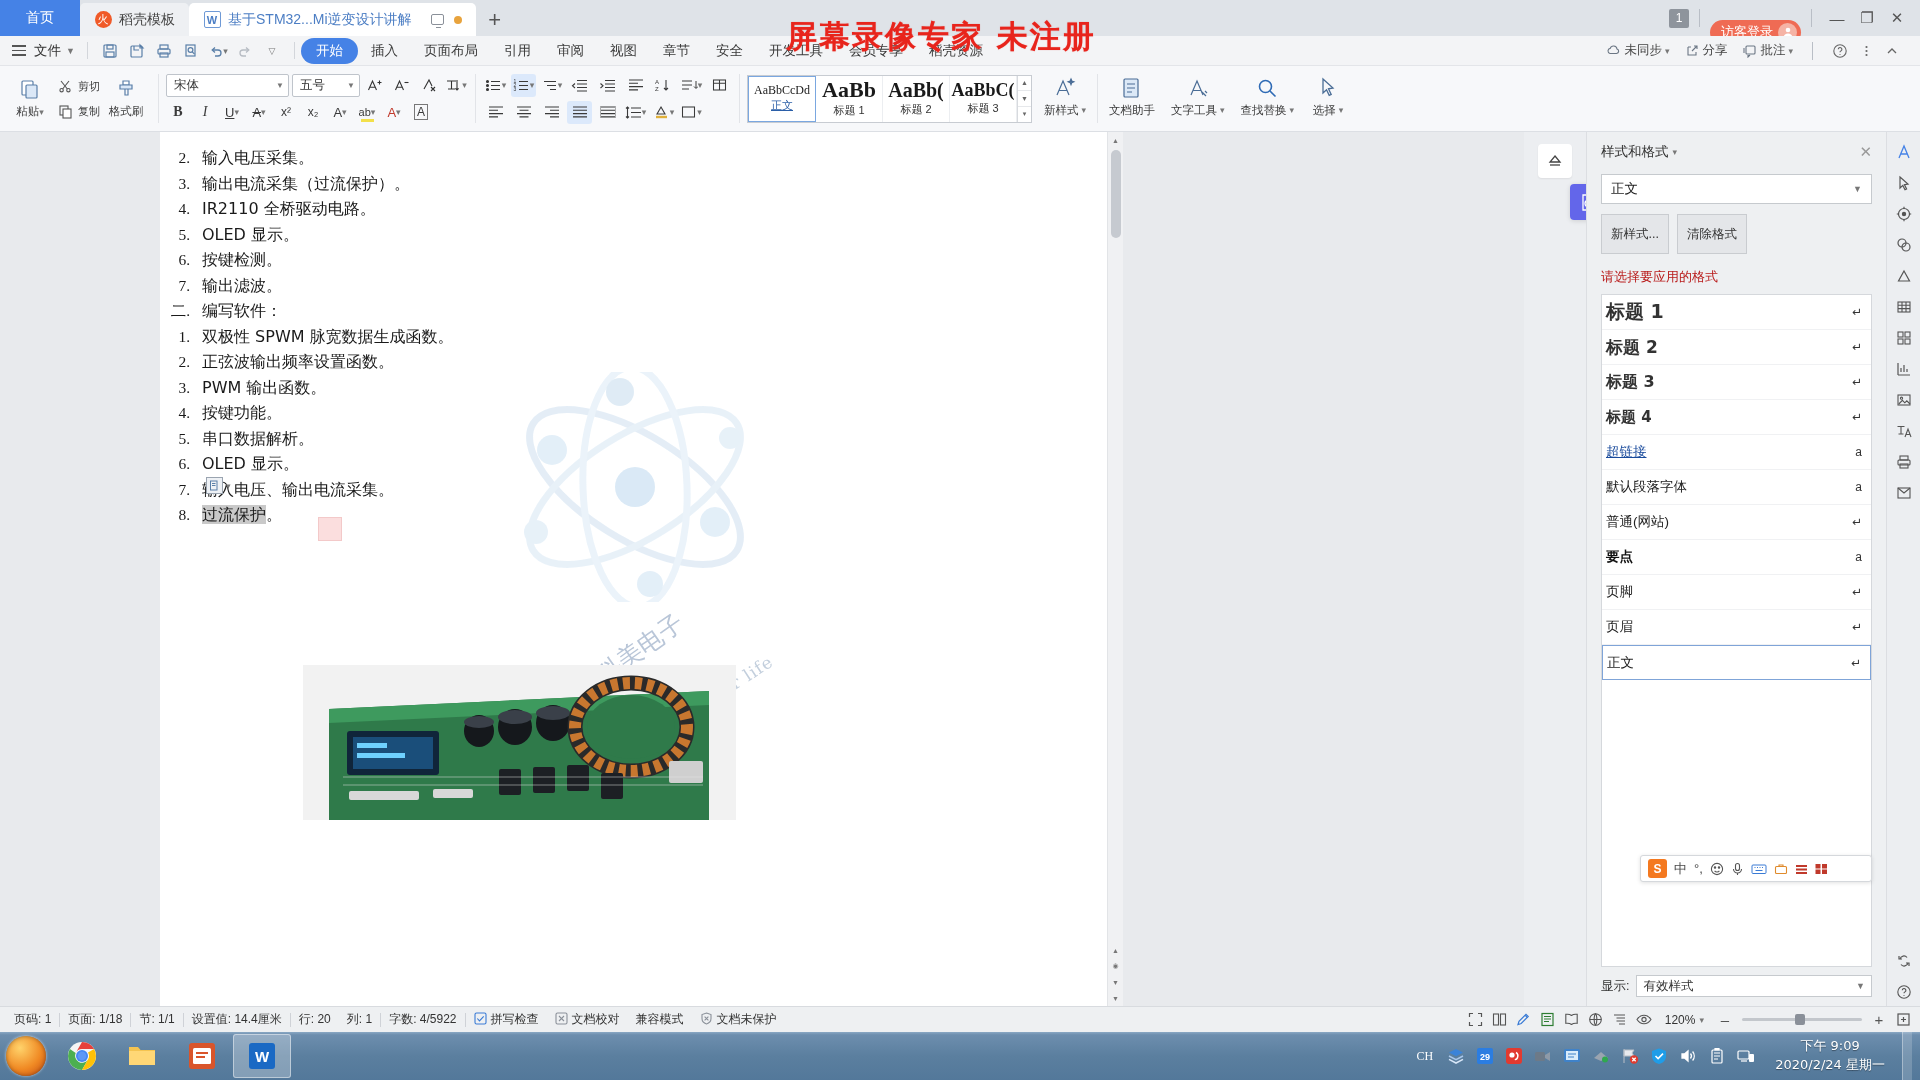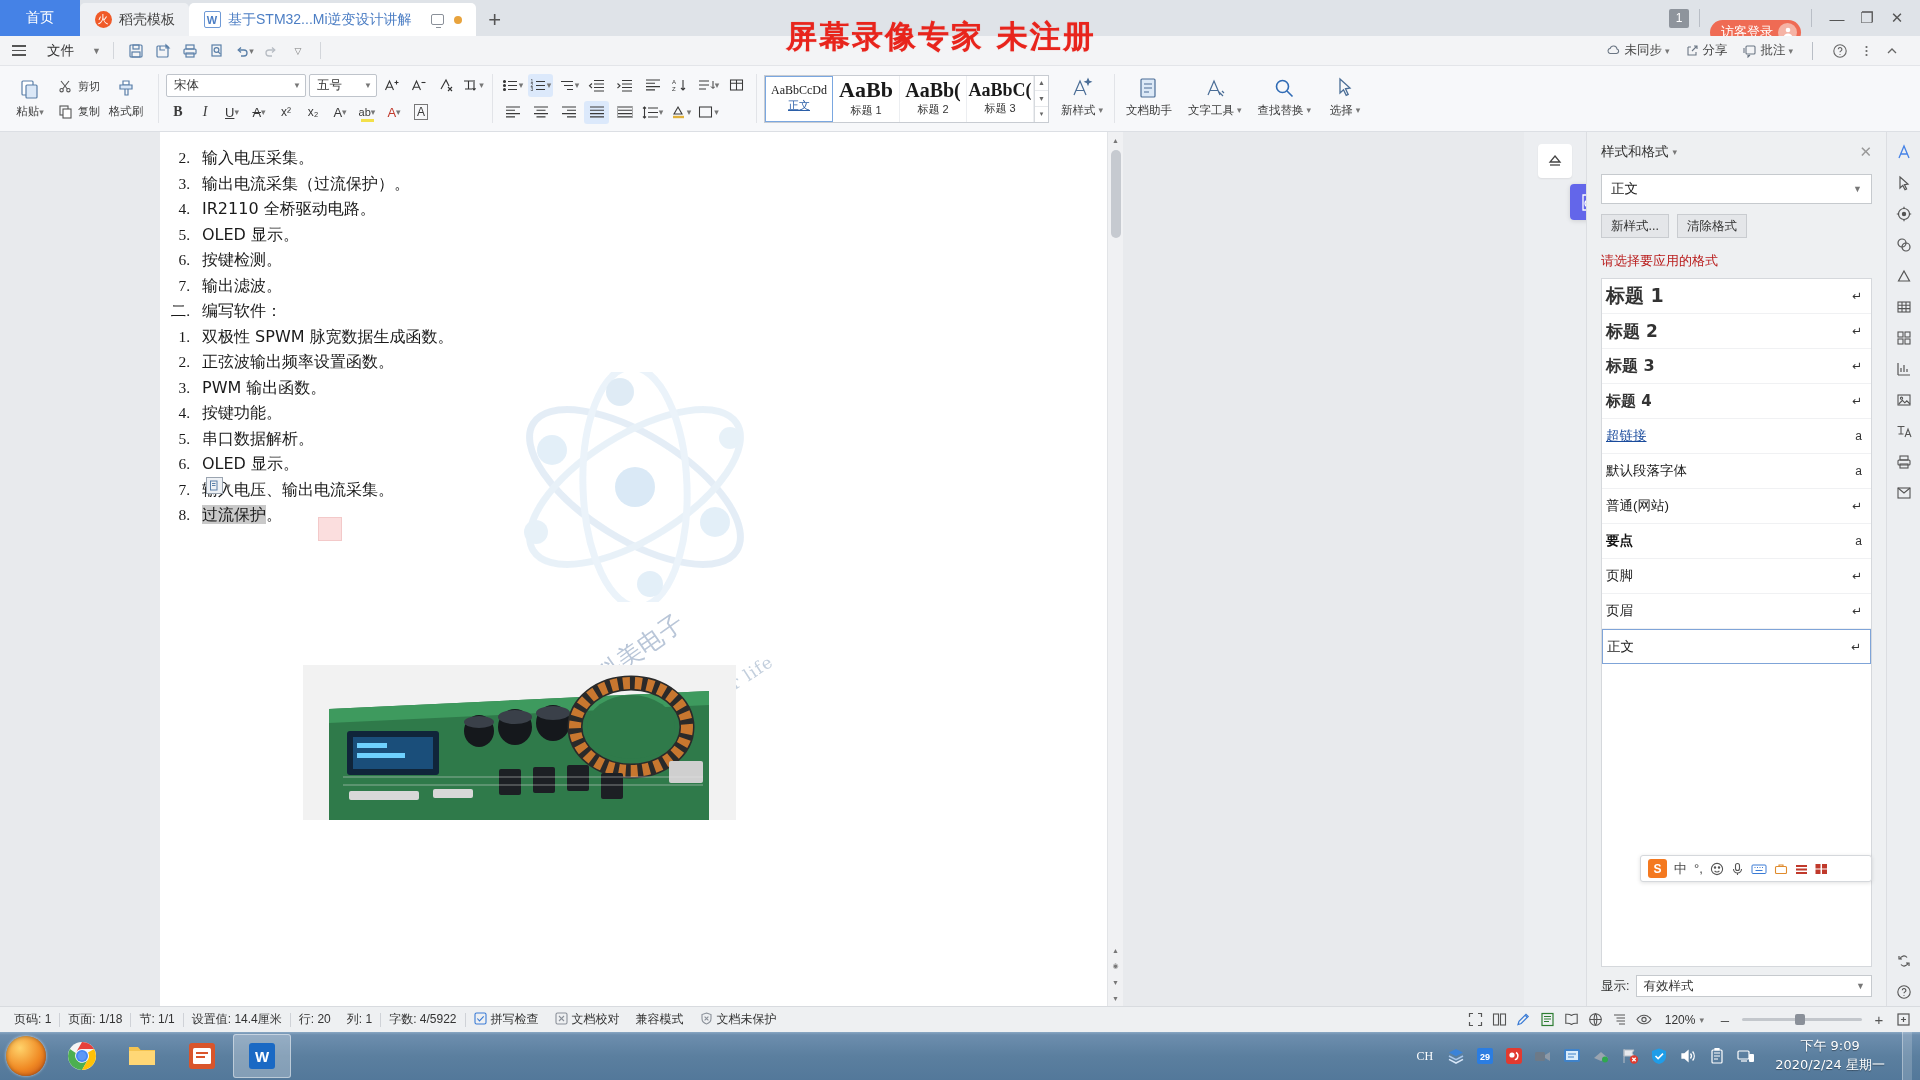--- a/index.html
+++ b/index.html
@@ -37,21 +37,21 @@
   .newtab { width:38px; height:33px; display:flex;align-items:center;justify-content:center;font-size:22px;color:#555;font-weight:300; }
   .tabbar-right { margin-left:auto; display:flex; align-items:center; gap:0; padding-right:8px; height:36px; }
   .tabcount { background:#8e949c; color:#fff; font-size:12px; width:20px;height:19px;display:flex;align-items:center;justify-content:center;border-radius:2px; }
   .vsep { width:1px; height:18px; background:#b9bec6; margin:0 10px; }
   .guest-btn { background:#ef6b54; color:#fff; border-radius:13px; height:25px; display:flex;align-items:center; gap:5px; padding:0 4px 0 11px; font-size:13px;margin-top:28px; }
   .guest-av { width:19px;height:19px;border-radius:50%;background:#f5b3a5; display:flex;align-items:center;justify-content:center;}
   .wbtn { width:30px;height:36px; display:flex;align-items:center;justify-content:center;color:#555;font-size:15px;}
 
   
   .menubar { height:30px; background:#f3f4f6; display:flex; align-items:center; padding:0 8px; flex:none; position:relative; border-bottom:1px solid #e3e5e9;}
-  .file-menu { display:flex; align-items:center; gap:18px; font-size:13.5px; color:#333; padding:0 6px 0 4px;}
+  .file-menu { display:flex; align-items:center; gap:5px; font-size:13.5px; color:#333; padding:0 6px 0 4px;}
   .hamburger { display:flex; flex-direction:column; gap:2.5px; margin-right:3px;}
   .hamburger i { display:block; width:14px; height:1.8px; background:#555; }
   .caret { font-size:9px; color:#777; }
   .qicons { display:flex; align-items:center; gap:3px; padding:0 4px; }
   .qi { width:24px;height:24px;display:flex;align-items:center;justify-content:center;color:#5a7fa8; }
   .mbsep { width:1px;height:17px;background:#d3d6db;margin:0 6px; }
   .menus { display:flex; align-items:center; gap:0; }
   .mi { padding:0 13px; height:26px; display:flex;align-items:center; font-size:13.5px; color:#3a3a3a; border-radius:13px; white-space:nowrap;}
   .mi.active { background:#4582e6; color:#fff; padding:0 15px; }
   .menubar-right { margin-left:auto; display:flex; align-items:center; gap:2px; padding-right:6px; }
@@ -144,21 +144,21 @@
   .promo-ic { width:36px;height:36px; background:#6366ea; border-radius:4px 0 0 4px; display:flex;align-items:center;justify-content:center; color:#fff; }
   .promo-tx { padding:0 11px; font-size:13px; color:#222; white-space:nowrap;}
 
   
   .styles-panel { width:300px; background:#eef0f2; border-left:1px solid #dcdee2; display:flex; flex-direction:column; padding:8px 14px 0 14px; position:relative;}
   .sp-head { display:flex; align-items:center; justify-content:space-between; height:24px; }
   .sp-title { font-size:13.5px; color:#333; display:flex; align-items:center; gap:4px;}
   .sp-x { color:#999; font-size:15px; }
   .sp-combo { margin-top:10px; height:30px; background:#fff; border:1px solid #c6cace; display:flex; align-items:center; justify-content:space-between; padding:0 9px; font-size:13.5px; color:#222;}
   .sp-btns { display:flex; gap:8px; margin-top:10px; }
-  .sp-btn { height:24px; background:#e4e6e9; border:1px solid #c9ccd0; font-size:12.5px; color:#333; display:flex;align-items:center;justify-content:center; padding:0 9px;}
+  .sp-btn { height:40px; background:#e4e6e9; border:1px solid #c9ccd0; font-size:12.5px; color:#333; display:flex;align-items:center;justify-content:center; padding:0 9px;}
   .sp-hint { margin-top:14px; font-size:13px; color:#b91c1c; }
   .sp-list { margin-top:8px; background:#fff; border:1px solid #d5d8dc; flex:1; overflow:hidden; }
   .sp-item { height:35px; display:flex; align-items:center; justify-content:space-between; padding:0 9px 0 4px; border-bottom:1px solid #f0f1f3;}
   .sp-item .nm { white-space:nowrap; }
   .sp-item .mk { color:#333; font-size:12px; }
   .sp-item.selected { border:1px solid #7fa4d8; background:#fff;}
   .h1s { font-family:"DejaVu Sans",sans-serif; font-size:19px; font-weight:bold; }
   .h2s { font-family:"DejaVu Sans",sans-serif; font-size:17px; font-weight:bold; }
   .h3s { font-family:"DejaVu Sans",sans-serif; font-size:16px; font-weight:bold; }
   .h4s { font-family:"DejaVu Sans",sans-serif; font-size:15px; font-weight:bold; }
@@ -299,20 +299,33 @@
           <svg width="16" height="16" viewBox="0 0 16 16" fill="none" stroke="#b7bcc3" stroke-width="1.3">
             <path d="M11 7H6a3 3 0 000 6h3"></path>
             <path d="M9 4.5L11.8 7 9 9.5"></path>
           </svg>
         </div>
       <div class="qi">
           <span class="caret">▽</span>
         </div>
     </div>
     <div class="mbsep"></div>
+    <div class="menus">
+      <div class="mi active">开始</div>
+      <div class="mi">插入</div>
+      <div class="mi">页面布局</div>
+      <div class="mi">引用</div>
+      <div class="mi">审阅</div>
+      <div class="mi">视图</div>
+      <div class="mi">章节</div>
+      <div class="mi">安全</div>
+      <div class="mi">开发工具</div>
+      <div class="mi">会员专享</div>
+      <div class="mi">稻壳资源</div>
+    </div>
     <div class="menubar-right">
       <div class="mr">
         <span class="mr-ic">
             <svg width="15" height="13" viewBox="0 0 15 13" fill="none" stroke="#6b7684" stroke-width="1.1">
               <path d="M4 9.5a2.6 2.6 0 01.2-5.1A3.5 3.5 0 0111 5a2.3 2.3 0 01-.4 4.5z"></path>
             </svg>
           </span>
         <span>未同步</span>
         <span class="caret">▾</span>
       </div>
@@ -403,21 +416,21 @@
           </svg>
         </span>
         <span class="lbl">格式刷</span>
       </div>
     </div>
 
     <div class="rsep"></div>
 
     <div class="fontgroup">
       <div class="fontrow">
-        <div class="combo" style="width:140px">
+        <div class="combo" style="width:123px">
           <span class="cv">宋体</span>
             <span class="cc">▼</span>
         </div>
         <div class="combo" style="width:68px">
           <span class="cv">五号</span>
             <span class="cc">▼</span>
         </div>
         <div class="fbtn">
             <svg width="17" height="16" viewBox="0 0 17 16" fill="none" stroke="#333" stroke-width="1.1">
               <path d="M1.5 13L5.5 4l4 9M2.8 10.3h5.4"></path>

